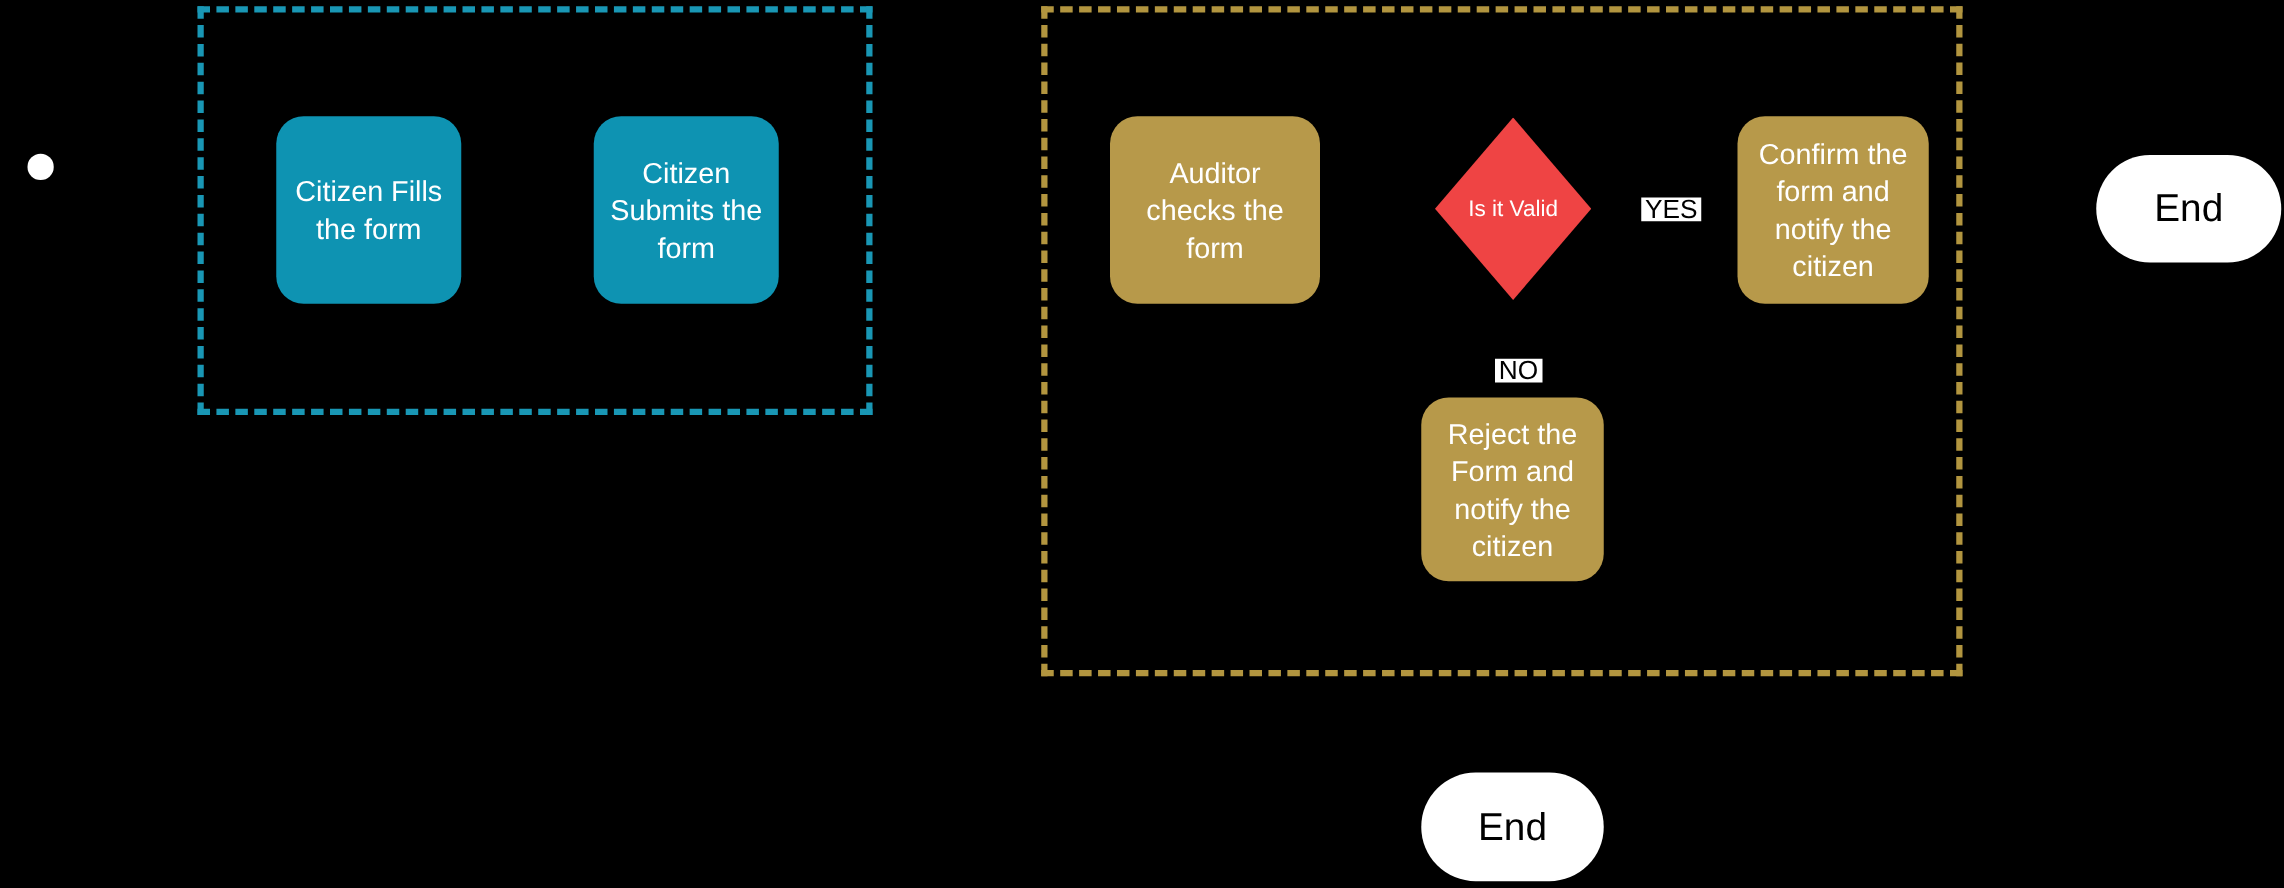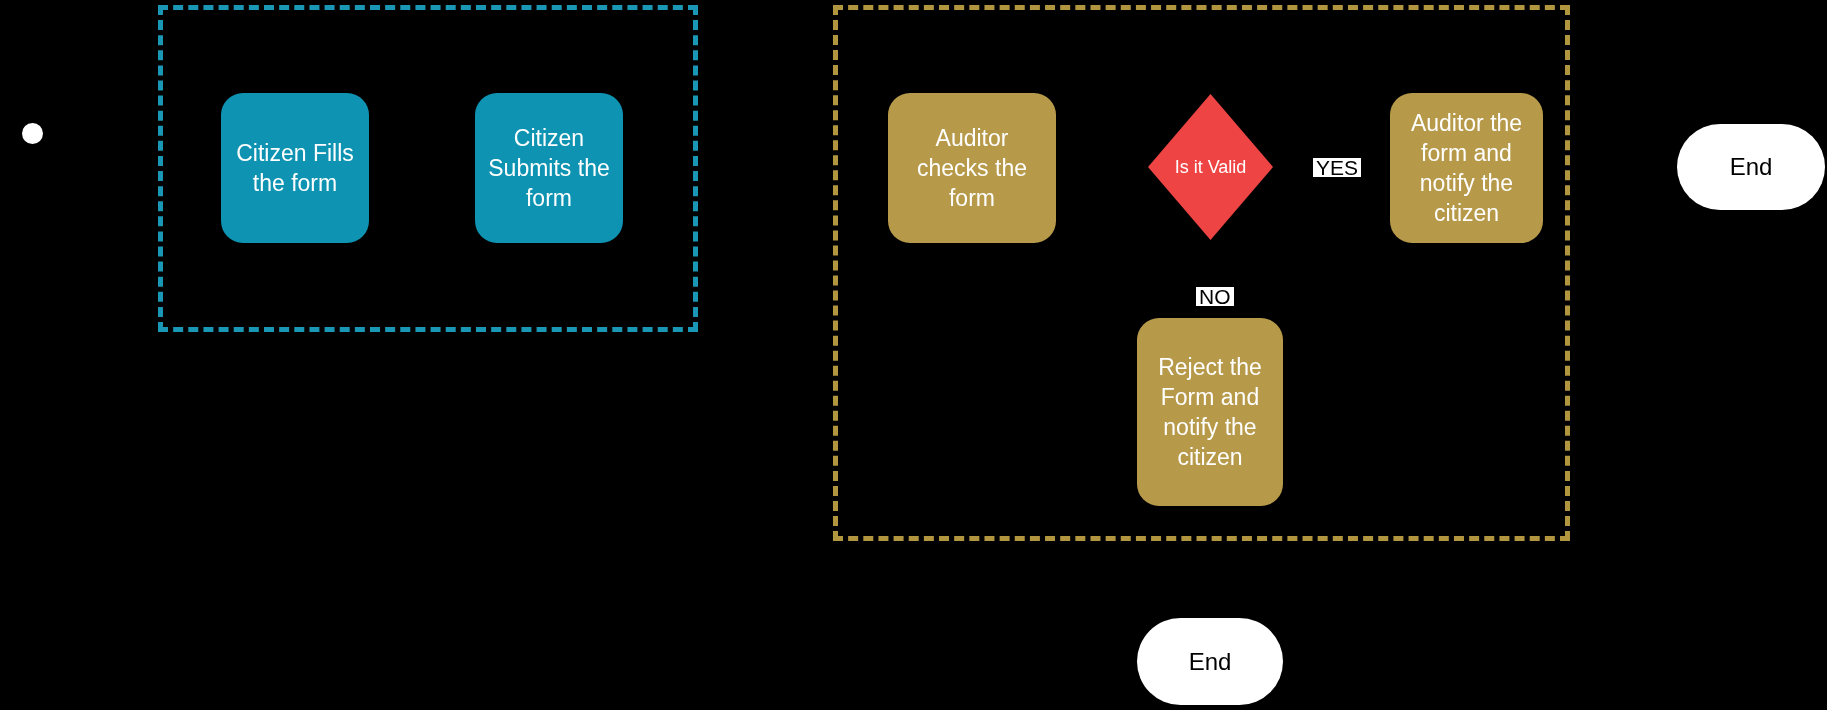--- a/index.html
+++ b/index.html
@@ -60,21 +60,21 @@
     line-height: 30px;
     white-space: pre-line;
   }
   .node.teal { background: #0E93B2; }
   .node.gold { background: #B7994A; }
 
   .n-fill    { left: 221px;  top: 93px;  width: 148px; height: 150px; }
   .n-submit  { left: 475px;  top: 93px;  width: 148px; height: 150px; }
   .n-auditor { left: 888px;  top: 93px;  width: 168px; height: 150px; }
   .n-confirm { left: 1390px; top: 93px;  width: 153px; height: 150px; }
-  .n-reject  { left: 1137px; top: 318px; width: 146px; height: 188px; }
+  .n-reject  { left: 1137px; top: 318px; width: 146px; height: 147px; }
 
   
   .diamond {
     left: 1148px; top: 94px;
     width: 125px; height: 146px;
     background: #ef4444;
     clip-path: polygon(50% 0%, 100% 50%, 50% 100%, 0% 50%);
     display: flex;
     align-items: center;
     justify-content: center;
@@ -90,21 +90,21 @@
   
   .pill {
     background: #FFFFFF;
     border-radius: 44px;
     display: flex;
     align-items: center;
     justify-content: center;
   }
   .pill .lbl {
     color: #000000;
-    font-size: 24px;
+    font-size: 31px;
   }
   .end-top    { left: 1677px; top: 124px; width: 148px; height: 86px; }
   .end-bottom { left: 1137px; top: 618px; width: 146px; height: 87px; }
 
   
   .edge-label {
     background: #FFFFFF;
     color: #000000;
     font-size: 21px;
     line-height: 17px;
@@ -141,21 +141,21 @@
 form</span>
   </div>
 
   <div class="abs diamond">
     <span class="lbl">Is it Valid</span>
   </div>
 
   <div class="abs edge-label e-yes">YES</div>
 
   <div class="abs node gold n-confirm">
-    <span class="lbl">Auditor the
+    <span class="lbl">Confirm the
 form and
 notify the
 citizen</span>
   </div>
 
   <div class="abs edge-label e-no">NO</div>
 
   <div class="abs node gold n-reject">
     <span class="lbl">Reject the
 Form and

